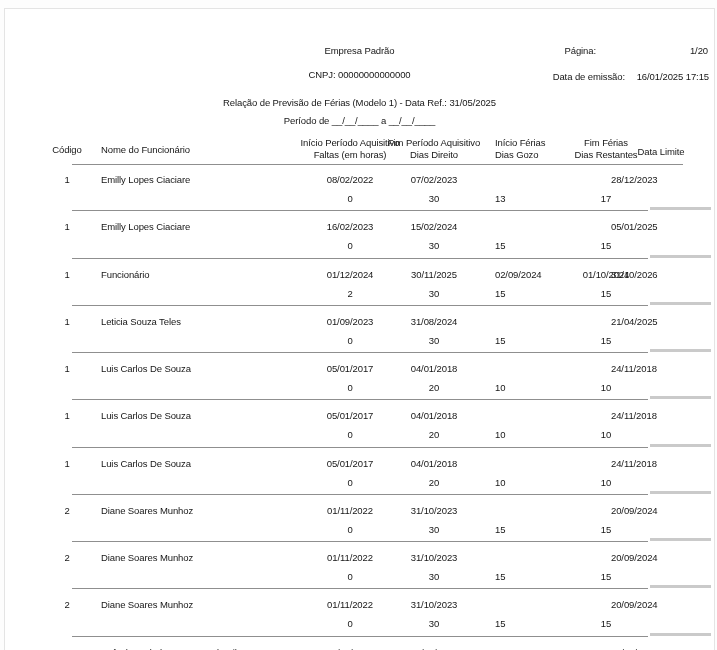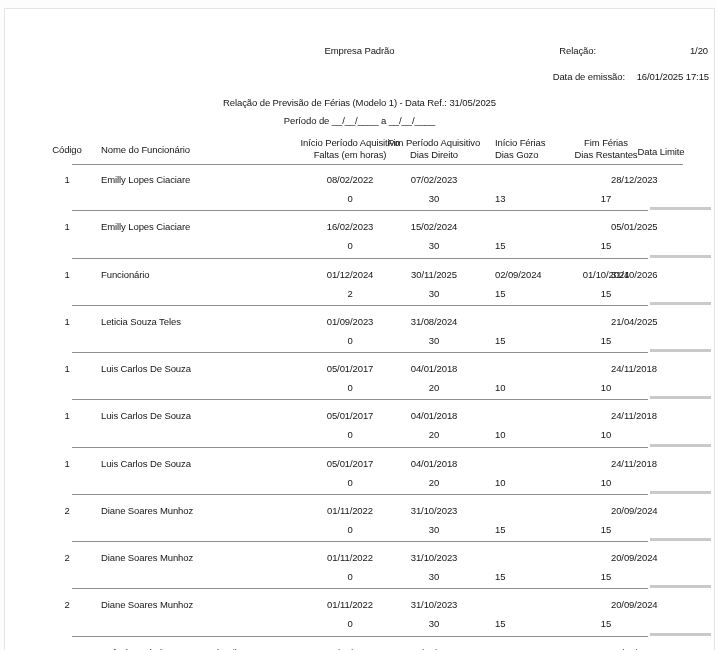--- a/index.html
+++ b/index.html
@@ -116,24 +116,25 @@
     background: #cacaca;
   }
 </style>
 </head>
 <body>
 
 <div class="viewport">
   <div class="page">
 
     <div class="txt centered company">Empresa Padrão</div>
+    <div class="txt centered cnpj">CNPJ: 00000000000000</div>
     <div class="txt centered reporttitle">Relação de Previsão de Férias (Modelo 1) - Data Ref.: 31/05/2025</div>
     <div class="txt centered periodo">Período de __/__/____ a __/__/____</div>
 
-    <div class="txt pagina-label">Relação:</div>
+    <div class="txt pagina-label">Página:</div>
     <div class="txt pagina-value">1/20</div>
     <div class="txt emissao-label">Data de emissão:</div>
     <div class="txt emissao-value">16/01/2025 17:15</div>
 
     <div class="thead">
       <div class="cell c1 mid">Código</div>
       <div class="cell c2 mid">Nome do Funcionário</div>
       <div class="cell c3 l1">Início Período Aquisitivo</div>
       <div class="cell c3 l2">Faltas (em horas)</div>
       <div class="cell c4 l1">Fim Período Aquisitivo</div>

